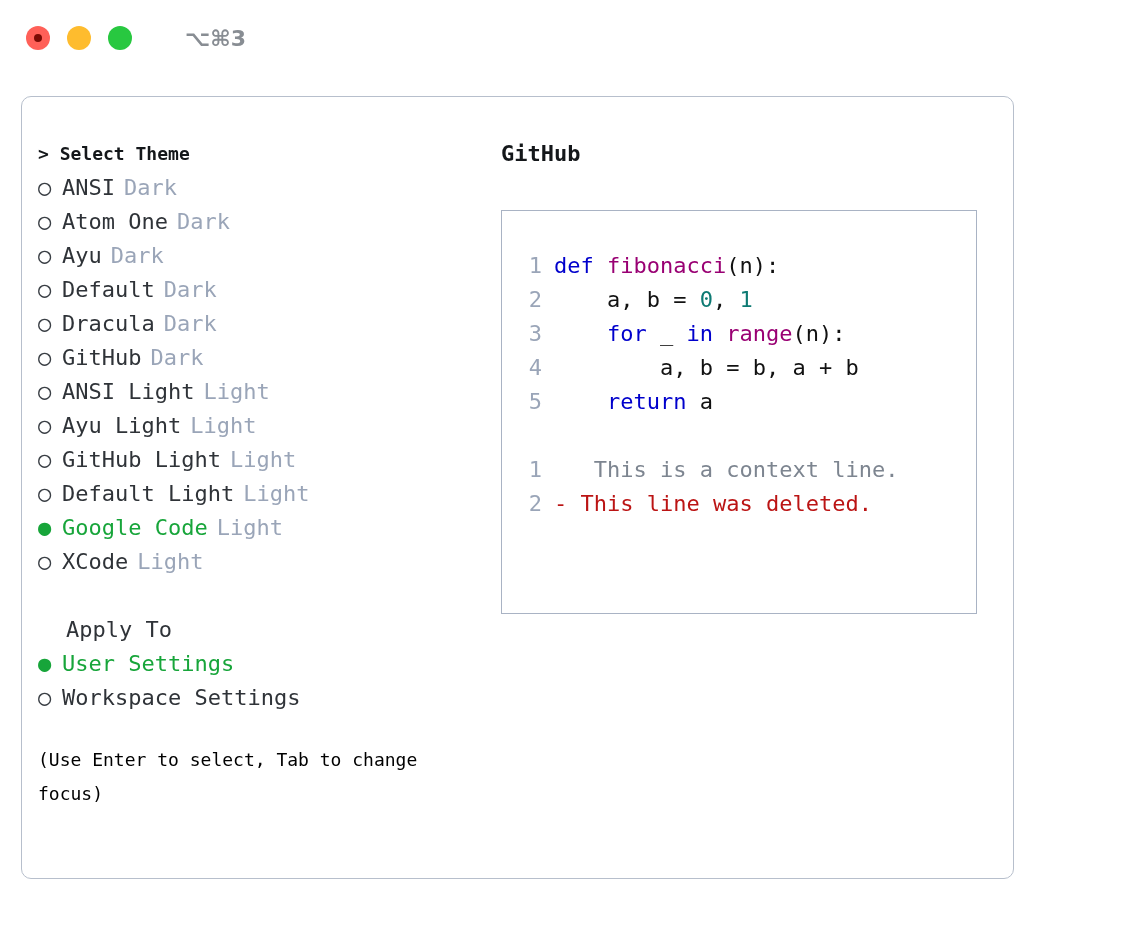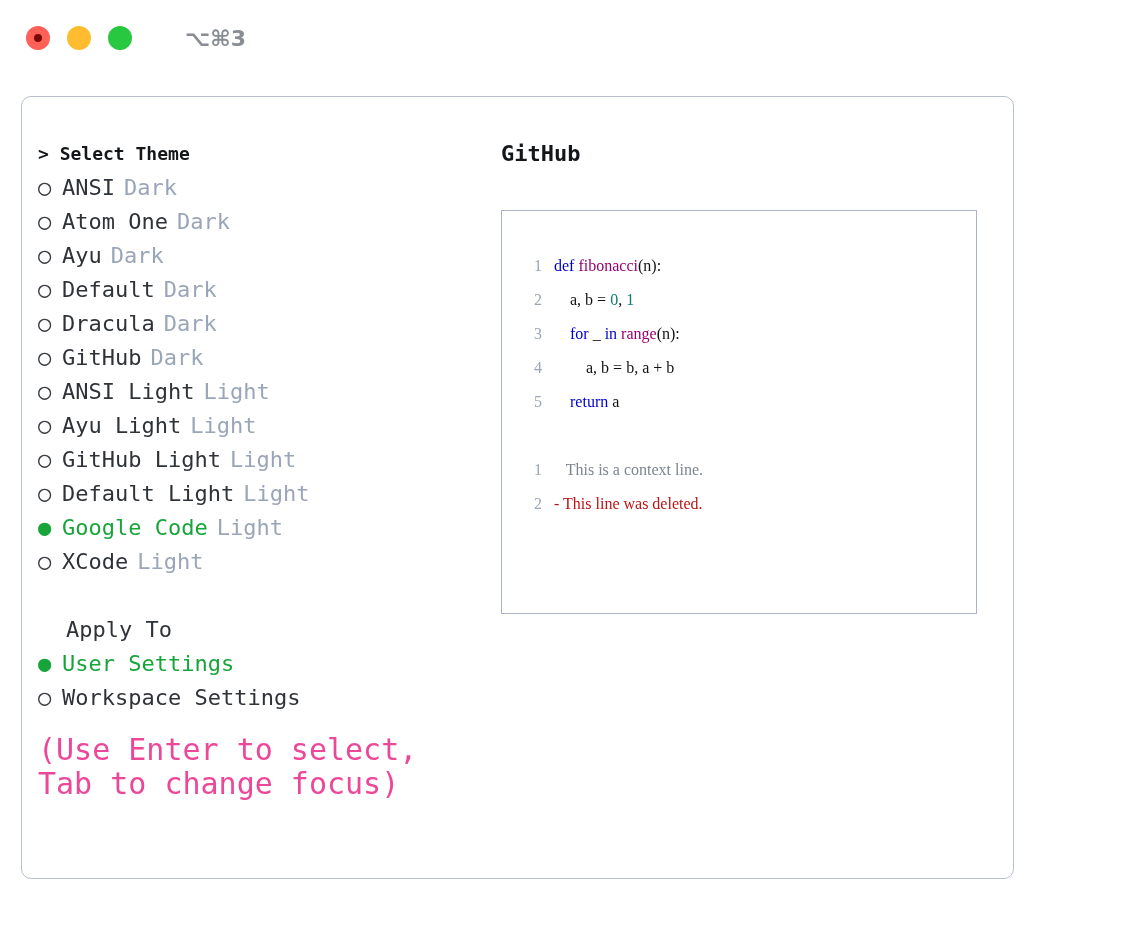--- a/index.html
+++ b/index.html
@@ -125,24 +125,24 @@
   .section-title {
     height: 34px;
     line-height: 34px;
     font-size: 22px;
     color: #2f3338;
     padding-left: 28px;
     white-space: nowrap;
   }
 
   .hint {
-    margin-top: 18px;
-    font-size: 30px;
-    line-height: 34px;
-    color: #ec4899;
+    margin-top: 28px;
+    font-size: 18px;
+    line-height: 34px;
+    color: #000000;
     width: 410px;
   }
 
   
   .right-col {
     position: absolute;
     left: 479px;
     top: 40px;
     width: 490px;
   }
@@ -159,24 +159,23 @@
     width: 476px;
     height: 404px;
     border: 1.6px solid #a9b3c4;
     box-sizing: border-box;
     background: #ffffff;
     padding: 38px 0 0 18px;
   }
   .code-line {
     height: 34px;
     line-height: 34px;
-    font-size: 16px;
+    font-size: 22px;
     white-space: pre;
     color: #111111;
-    font-family: Liberation Serif, serif;
   }
   .ln {
     display: inline-block;
     width: 22px;
     text-align: right;
     color: #9aa5b8;
     margin-right: 12px;
   }
   .kw  { color: #0000cc; }
   .fn  { color: #990073; }

